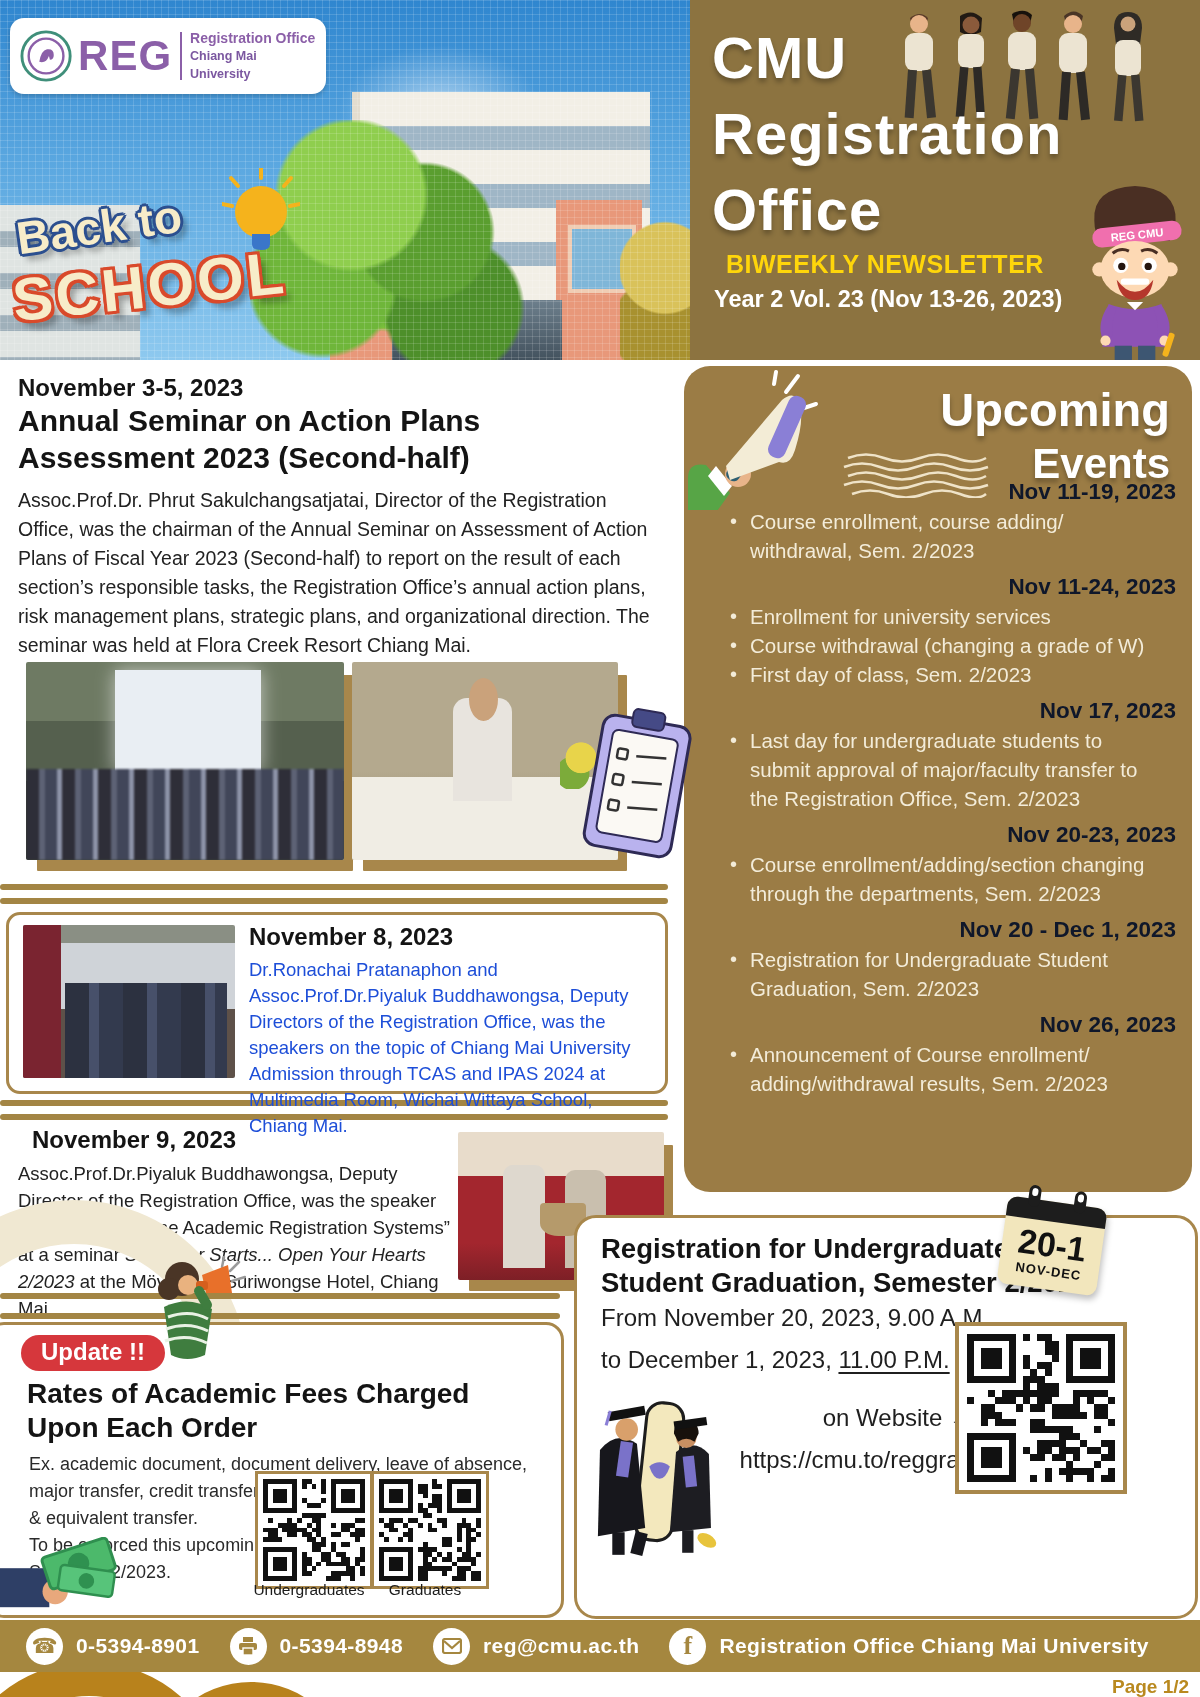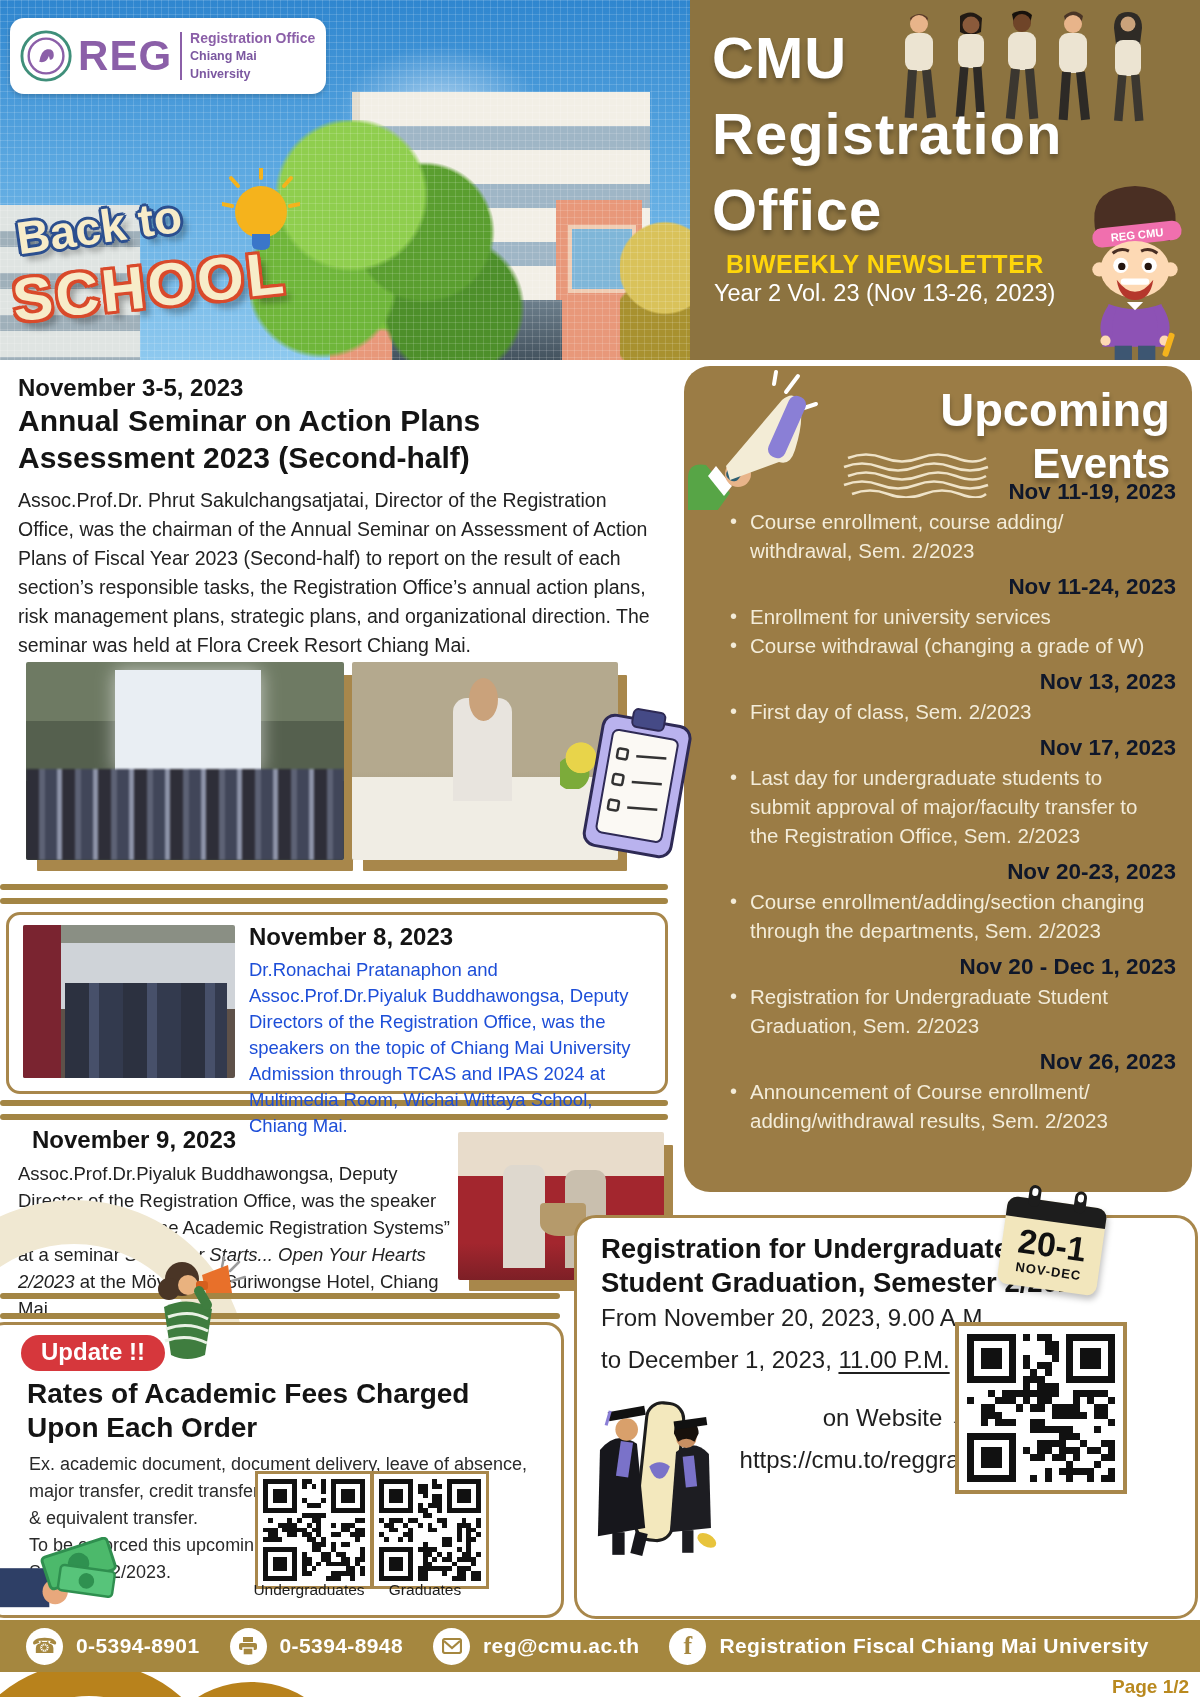--- a/index.html
+++ b/index.html
@@ -37,21 +37,21 @@
 
   .backto{left:16px;top:200px;font-size:46px;font-weight:700;color:#f7ecc9;transform:rotate(-8deg);z-index:6;
      text-shadow:-3px 0 #2c4f8f,3px 0 #2c4f8f,0 -3px #2c4f8f,0 3px #2c4f8f,-2px -2px #2c4f8f,2px 2px #2c4f8f,-2px 2px #2c4f8f,2px -2px #2c4f8f,5px 7px 6px rgba(0,0,0,.35);}
   .school{left:12px;top:252px;font-size:60px;font-weight:700;letter-spacing:3px;color:#f7ecc9;transform:rotate(-6deg);z-index:6;
      text-shadow:-3px 0 #d94a2b,3px 0 #d94a2b,0 -3px #d94a2b,0 3px #d94a2b,-3px -3px #d94a2b,3px 3px #d94a2b,-3px 3px #d94a2b,3px -3px #d94a2b,6px 8px 7px rgba(0,0,0,.35);}
   .bulb{left:222px;top:168px;z-index:6;}
 
   .hdr-right{left:690px;top:0;width:510px;height:360px;background:#8c7340;overflow:hidden;}
   .mast{position:absolute;left:22px;color:#fff;font-weight:700;font-size:58px;letter-spacing:1px;text-shadow:0 4px 5px rgba(0,0,0,.28);}
   .newsletter{position:absolute;left:36px;top:250px;color:#ffd60a;font-weight:700;font-size:25px;letter-spacing:.5px;}
-  .volume{position:absolute;left:24px;top:280px;color:#fff;font-weight:400;font-size:23.5px;}
+  .volume{position:absolute;left:24px;top:286px;color:#fff;font-weight:700;font-size:23.5px;}
 
   
   .a-date{font-size:24px;font-weight:700;color:#141414;}
   .a-title{font-size:30px;font-weight:700;line-height:37px;color:#141414;}
   .a-body{font-size:19.5px;line-height:29px;color:#222;}
   .photo{border-radius:2px;overflow:hidden;}
   .goldshadow{box-shadow:10px 12px 0 -1px #a8874b;}
   .ph1{background:linear-gradient(180deg,#6e7a63 0 30%,#55604e 30% 60%,#3c4438 60% 100%);}
   .ph1 .screen{position:absolute;left:28%;top:4%;width:46%;height:52%;background:#e9eef3;box-shadow:0 0 18px rgba(255,255,255,.6);}
   .ph1 .crowd{position:absolute;left:0;bottom:0;width:100%;height:46%;background:repeating-linear-gradient(90deg,#2e2e38 0 13px,#5d6275 13px 19px,#414659 19px 31px,#8d93a8 31px 36px);filter:blur(1px);}
@@ -330,21 +330,20 @@
         </div>
         <div class="ev-date">Nov 11-24, 2023</div>
         <div class="ev-row">
           <span class="dot">•</span>
           <span class="ev-txt">Enrollment for university services</span>
         </div>
         <div class="ev-row">
           <span class="dot">•</span>
           <span class="ev-txt">Course withdrawal (changing a grade of W)</span>
         </div>
-        <div class="ev-date">Nov 13, 2023</div>
         <div class="ev-row">
           <span class="dot">•</span>
           <span class="ev-txt">First day of class, Sem. 2/2023</span>
         </div>
         <div class="ev-date">Nov 17, 2023</div>
         <div class="ev-row">
           <span class="dot">•</span>
           <span class="ev-txt">Last day for undergraduate students to submit approval of major/faculty transfer to the Registration Office, Sem. 2/2023</span>
         </div>
         <div class="ev-date">Nov 20-23, 2023</div>
@@ -861,21 +860,21 @@
       <span class="ficon">
         <svg width="20" height="16" viewBox="0 0 20 16">
             <rect x="1" y="1" width="18" height="14" rx="2" fill="none" stroke="#a5873f" stroke-width="2.2"></rect>
             <path d="M2 3 l8 7 8-7" fill="none" stroke="#a5873f" stroke-width="2.2"></path>
           </svg>
       </span>
       <span class="ftext">reg@cmu.ac.th</span>
     </div>
     <div class="fitem">
       <span class="ficon" style="font-family:'Liberation Serif',serif;font-weight:700;font-size:26px;">f</span>
-      <span class="ftext">Registration Fiscal Chiang Mai University</span>
+      <span class="ftext">Registration Office Chiang Mai University</span>
     </div>
   </div>
 
   <div class="abs decor" style="left:-50px;top:1662px;width:210px;height:210px;border:34px solid #b8821c;z-index:1;"></div>
   <div class="abs decor" style="left:150px;top:1682px;width:150px;height:150px;border:26px solid #b8821c;z-index:1;"></div>
   <div class="abs page-label">Page 1/2</div>
 
 </div>
 
 </body></html>

